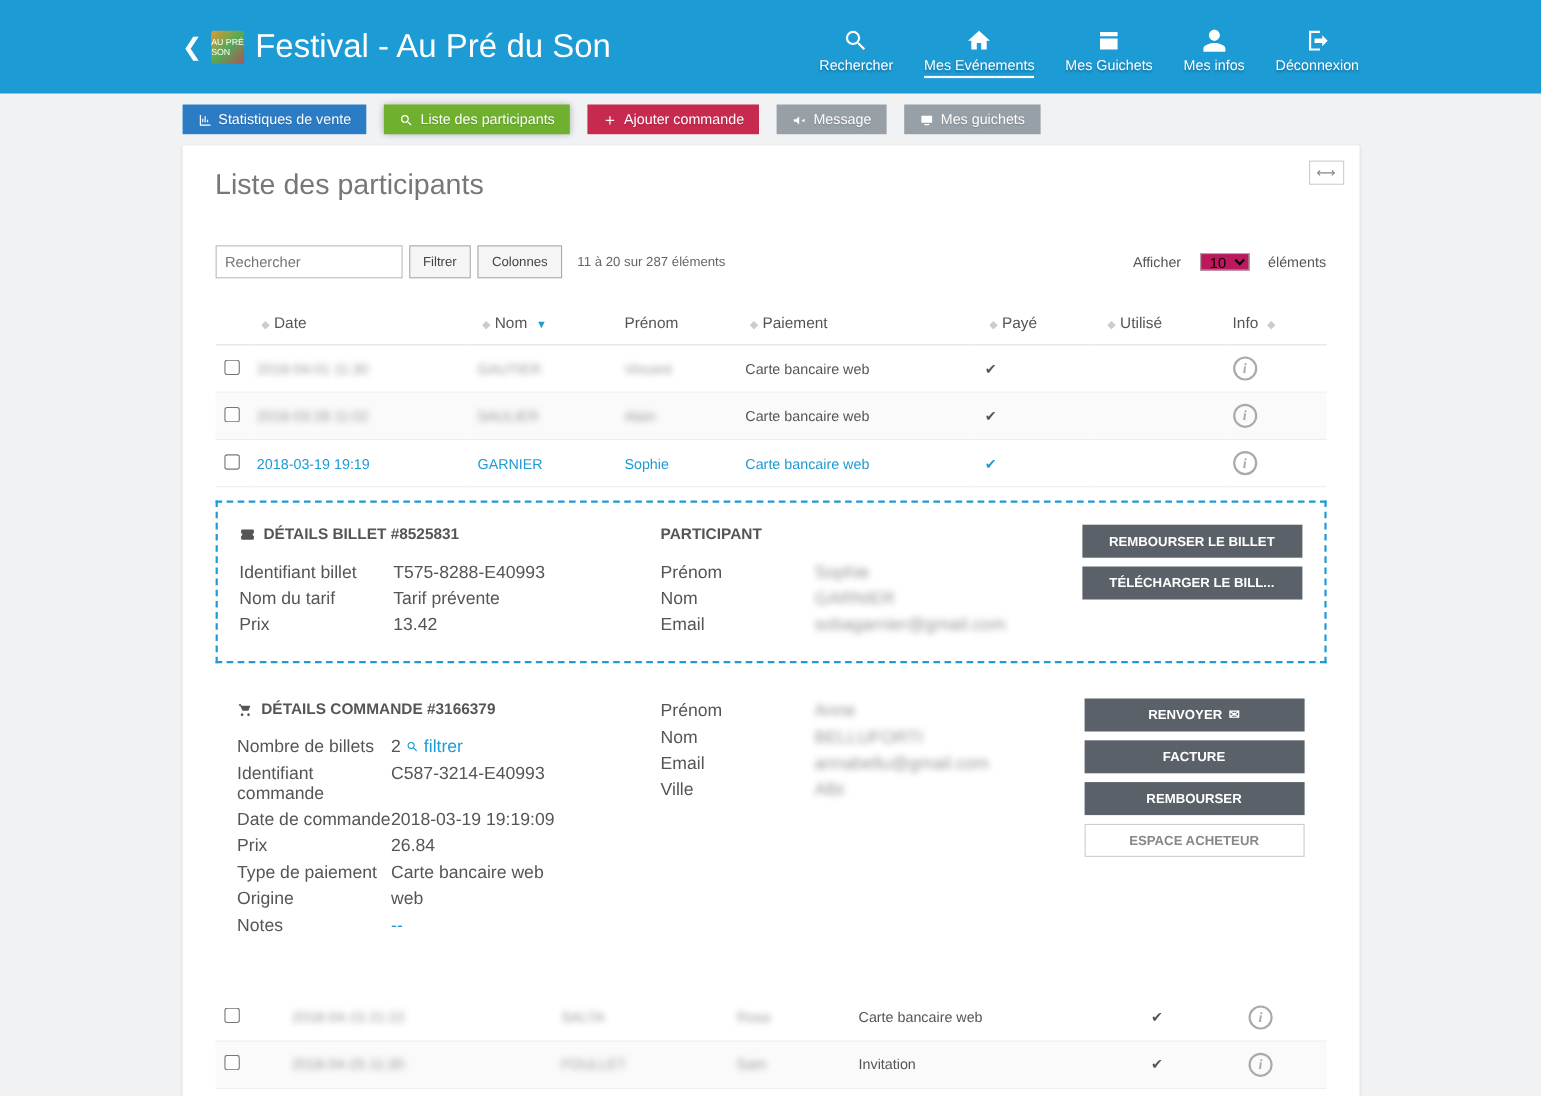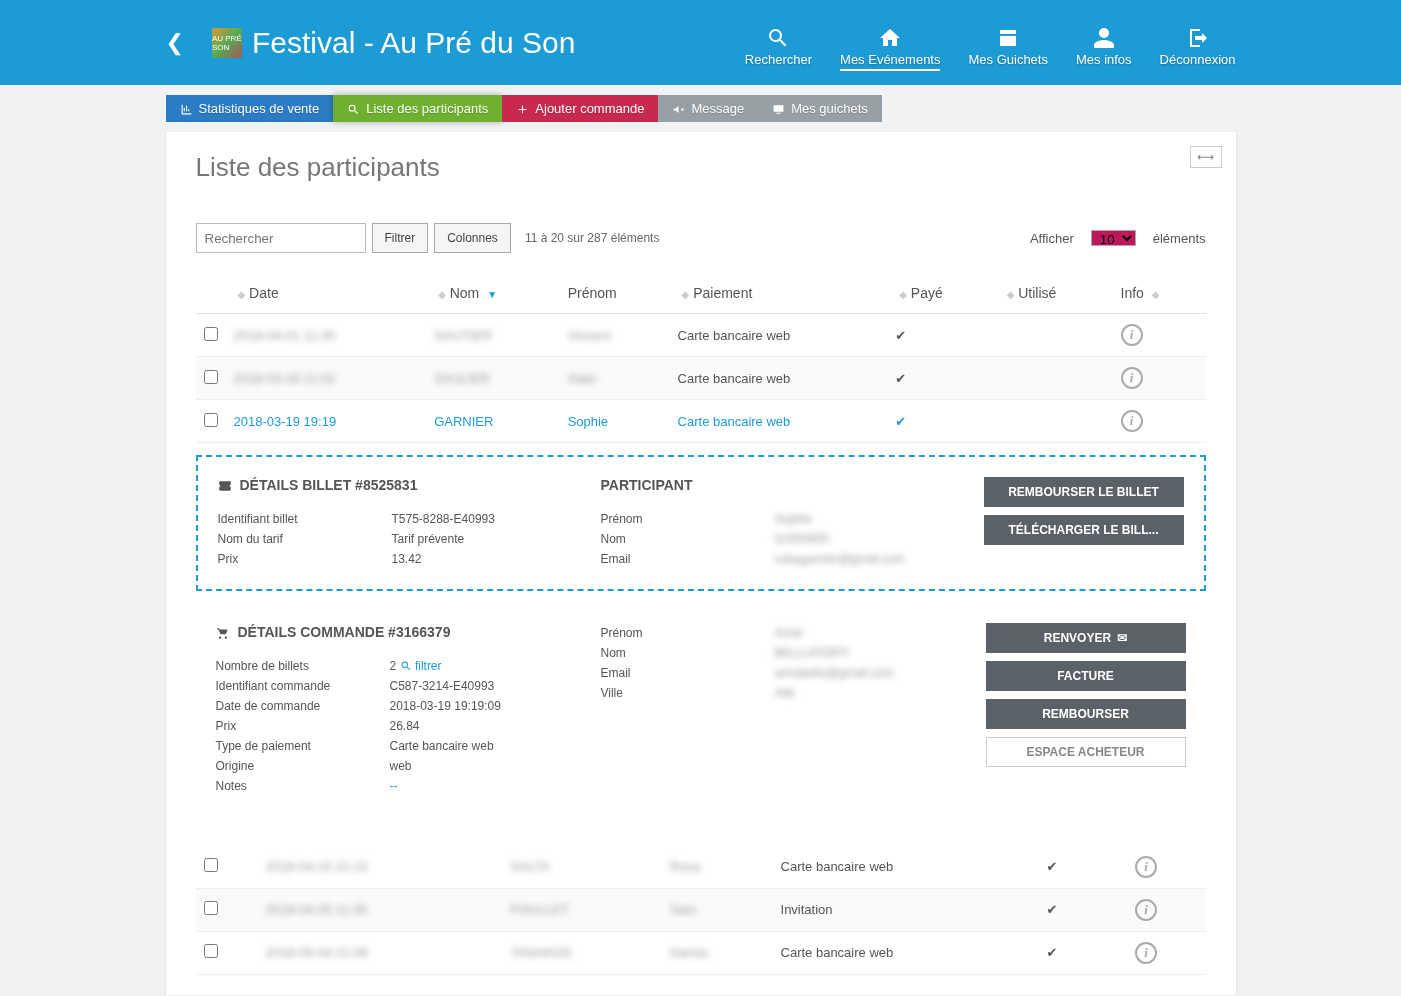--- a/index.html
+++ b/index.html
@@ -1,29 +1,29 @@
 <!DOCTYPE html>
 <html><head>
 <meta charset="utf-8">
 <style>
 * { box-sizing: border-box; margin: 0; padding: 0; }
 body { font-family: Arial, Helvetica, sans-serif; background: #f1f2f3; font-size: 13px; color: #333; }
 
 .topbar { background: #1d9bd4; height: 85px; display: flex; align-items: center; padding: 0 20px; justify-content: center; }
 .topbar-inner { width: 1070px; display: flex; align-items: center; }
 .back-icon { color: #fff; font-size: 22px; margin-right: 8px; cursor: pointer; }
-.brand-logo { width: 30px; height: 30px; background: linear-gradient(135deg,#d93,#5a5,#a55); border-radius: 2px; margin-right: 10px; display: flex; align-items: center; justify-content: center; font-size: 8px; color: #fff; margin-left: 20px; }
+.brand-logo { width: 30px; height: 30px; background: linear-gradient(135deg,#d93,#5a5,#a55); border-radius: 2px; margin-right: 10px; display: flex; align-items: center; justify-content: center; font-size: 8px; color: #fff; }
 .brand-title { color: #fff; font-size: 30px; font-weight: 300; flex: 1; }
 .nav { display: flex; gap: 28px; align-items: flex-start; padding-top: 8px; }
 .nav-item { color: #fff; text-align: center; cursor: pointer; font-size: 13px; text-shadow: 0 1px 2px rgba(0,0,0,0.3); }
 .nav-item .icon { font-size: 24px; display: block; margin-bottom: 2px; }
 .nav-item.active .label-underline { border-bottom: 2px solid #fff; padding-bottom: 2px; display: inline-block; }
 
 .container { width: 1070px; margin: 0 auto; }
-.action-bar { display: flex; gap: 0; padding: 10px 0; }
+.action-bar { display: flex; gap: 16px; padding: 10px 0; }
 .btn { padding: 6px 14px; color: #fff; border: none; font-size: 13px; cursor: pointer; display: inline-flex; align-items: center; gap: 6px; text-shadow: 0 1px 1px rgba(0,0,0,0.2); }
 .btn-blue { background: #2c7cc5; }
 .btn-green { background: #6fb12f; box-shadow: 0 0 6px rgba(0,0,0,0.3); }
 .btn-red { background: #c8294e; }
 .btn-gray { background: #98a0a7; }
 
 .panel { background: #fff; border-radius: 2px; padding: 20px 30px; position: relative; box-shadow: 0 1px 3px rgba(0,0,0,0.1); }
 .expand-btn { position: absolute; top: 14px; right: 14px; border: 1px solid #ccc; background: #fff; width: 32px; height: 22px; display: flex; align-items: center; justify-content: center; cursor: pointer; color: #888; font-size: 12px; }
 .panel-title { font-size: 26px; font-weight: 300; color: #777; margin-bottom: 40px; }
 
@@ -44,21 +44,21 @@
 .highlight td { color: #1d9bd4; }
 .info-circle { display: inline-flex; width: 22px; height: 22px; border: 2px solid #aaa; border-radius: 50%; align-items: center; justify-content: center; font-family: serif; font-style: italic; font-weight: bold; color: #aaa; cursor: pointer; }
 .check { color: #555; }
 .chk { width: 14px; height: 14px; }
 
 .details-box { border: 2px dashed #1d9bd4; padding: 20px; margin: 12px 0; display: flex; gap: 30px; }
 .order-box { padding: 20px 20px 30px 20px; margin-bottom: 20px; display: flex; gap: 30px; }
 .details-col { flex: 1; }
 .details-col.actions { flex: 0 0 200px; display: flex; flex-direction: column; gap: 8px; }
 .sec-title { font-size: 14px; font-weight: bold; color: #555; margin-bottom: 16px; display: flex; align-items: center; gap: 8px; }
-.kv-row { display: flex; font-size: 12px; color: #555; padding: 3px 0; gap: 34px; }
+.kv-row { display: flex; font-size: 16px; color: #555; padding: 3px 0; }
 .kv-row .k { width: 140px; }
 .kv-row .v { flex: 1; }
 .dark-btn { background: #5a6168; color: #fff; border: none; height: 30px; font-size: 12px; font-weight: bold; cursor: pointer; padding: 0 10px; display: flex; align-items: center; justify-content: center; gap: 6px; }
 .light-btn { background: #fff; color: #888; border: 1px solid #ccc; height: 30px; font-size: 12px; font-weight: bold; cursor: pointer; }
 .link { color: #1d9bd4; cursor: pointer; }
 
 svg { width: 1em; height: 1em; fill: currentColor; vertical-align: middle; }
 </style>
 </head>
 <body>

